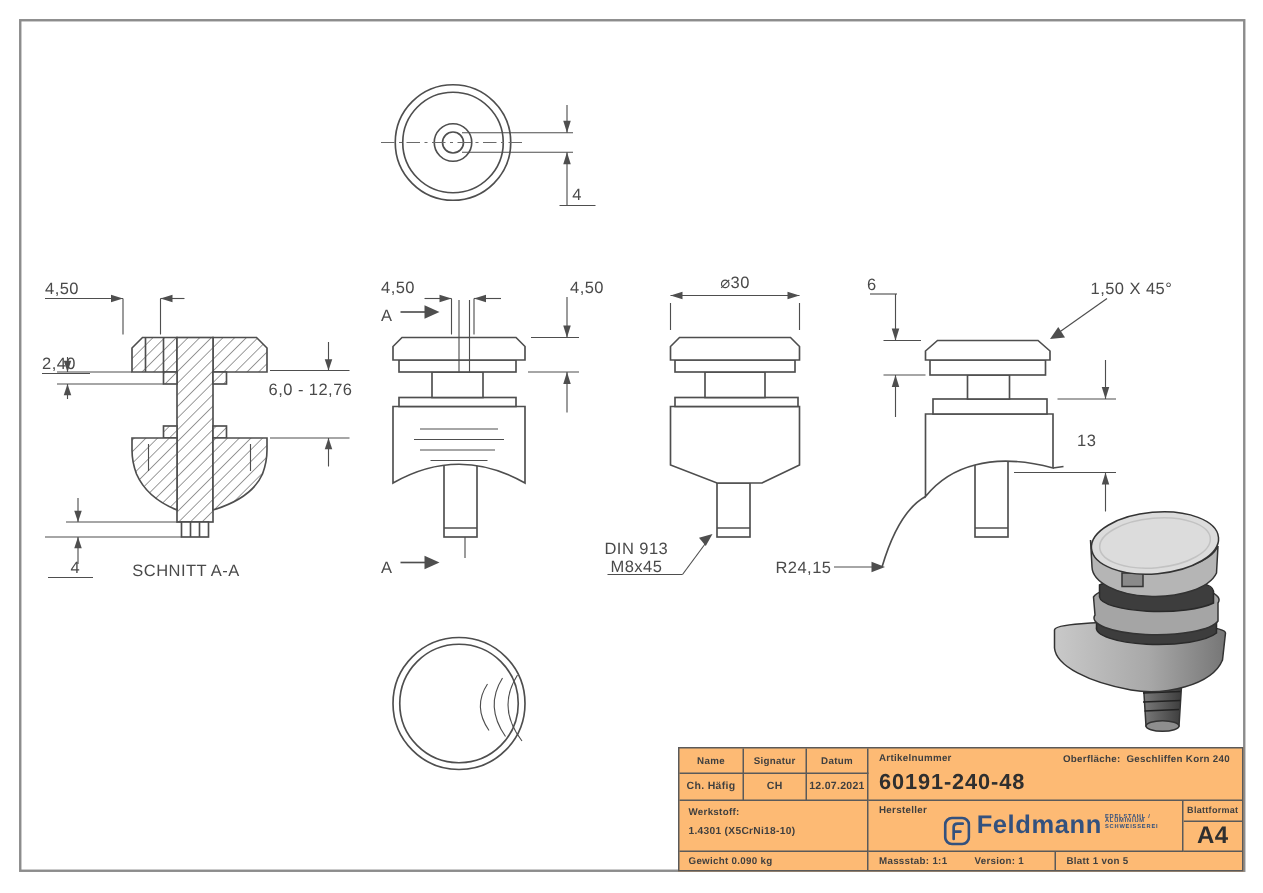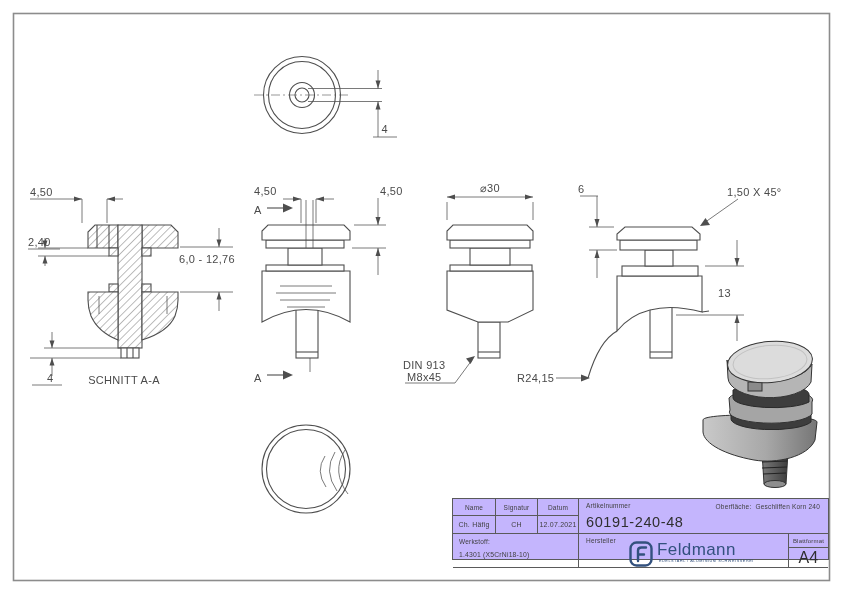--- a/index.html
+++ b/index.html
@@ -1,37 +1,37 @@
 <!DOCTYPE html>
 <html><head>
 <meta charset="utf-8">
 <style>
   html,body{margin:0;padding:0;background:#fff;}
   .sheet{position:relative;width:842px;height:595px;background:#fff;overflow:hidden;
          font-family:"Liberation Sans",sans-serif;}
   .sheet svg text{font-family:"Liberation Sans",sans-serif;}
   
-  .tb{position:absolute;left:452px;top:498px;width:377px;height:62px;box-sizing:border-box;
+  .tb{position:absolute;left:452px;top:498px;width:377px;height:83px;box-sizing:border-box;
       border:1px solid #5a5a5a;display:grid;
       grid-template-columns:43px 42px 41px 125px 85px 1fr;
       grid-template-rows:17px 18px 34px 1fr;
-      color:#3f3f3f;font-size:6.5px;letter-spacing:.2px;background:#c4b5fd;}
+      color:#3f3f3f;font-size:6.5px;letter-spacing:.2px;background:#fdba74;font-weight:bold;}
   .c{border-right:1px solid #5a5a5a;border-bottom:1px solid #5a5a5a;display:flex;
      align-items:center;justify-content:center;box-sizing:border-box;overflow:hidden;}
   .nr{border-right:none}.nb{border-bottom:none}
   .cell-article{grid-area:1/4/3/7;position:relative;display:block}
   .art-label{position:absolute;left:7px;top:3px}
   .surf{position:absolute;right:8px;top:4px;display:flex;gap:4px}
   .art-num{position:absolute;left:7px;top:15px;font-size:14.5px;letter-spacing:.6px;color:#2f2f2f}
   .cell-mat{grid-area:3/1/4/4;display:block;padding:4px 0 0 6px}
   .cell-mat .v{margin-top:6px;font-size:6.8px}
   .cell-man{grid-area:3/4/4/6;position:relative;display:block}
   .man-label{position:absolute;left:7px;top:3px}
   .logo{position:absolute;left:50px;top:7px;display:flex;align-items:flex-start;gap:4px}
-  .logo-txt{display:flex;flex-direction:column;line-height:1}
+  .logo-txt{display:flex;flex-direction:row;line-height:1}
   .logo-name{font-size:17px;color:#33517e;letter-spacing:.4px}
   .logo-tag{font-size:3.8px;color:#33517e;letter-spacing:.55px;margin-top:1.5px;margin-left:2px}
   .cell-fmt{grid-area:3/6/4/7;display:block;padding:0}
   .fmt-l{height:13px;border-bottom:1px solid #5a5a5a;display:flex;align-items:center;justify-content:center;font-size:6px}
   .fmt-v{height:19px;display:flex;align-items:center;justify-content:center;font-size:16px;color:#2f2f2f}
   .cell-w{grid-area:4/1/5/4;justify-content:flex-start;padding-left:6px}
   .cell-s{grid-area:4/4/5/5;justify-content:flex-start;padding-left:7px;gap:18px}
   .cell-b{grid-area:4/5/5/7;justify-content:flex-start;padding-left:7px}
 </style>
 </head>

